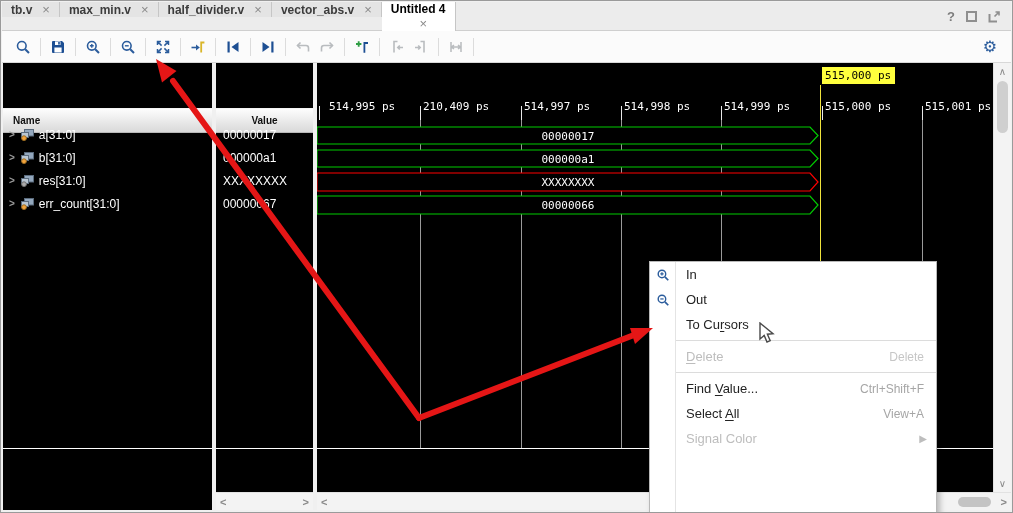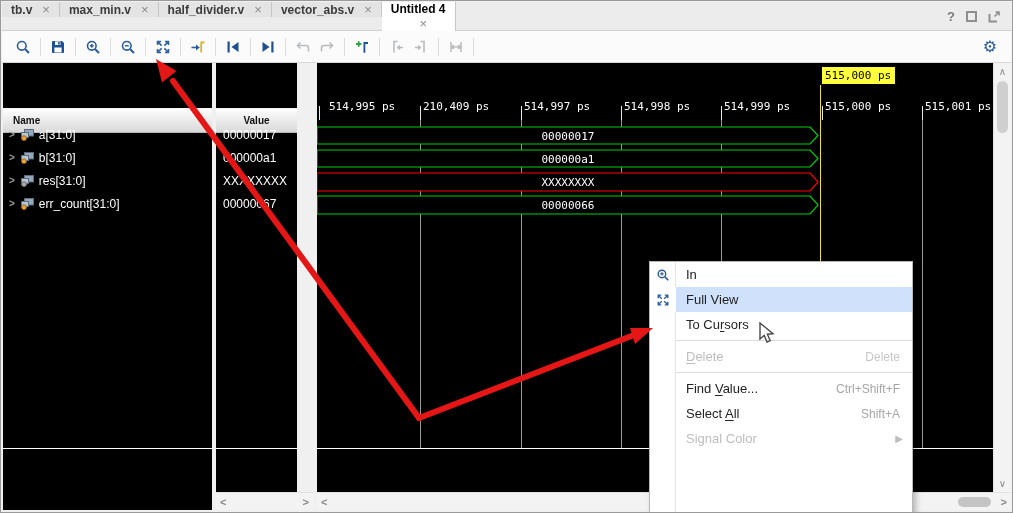--- a/index.html
+++ b/index.html
@@ -20,21 +20,21 @@
   .winctl .help { color:#7d7d7d; font-size:13px; font-weight:bold; }
   
   .toolbar { position:absolute; left:1px; top:30px; right:1px; height:32px; background:#fbfbfb;
     border-bottom:1px solid #d8d8d8; display:flex; align-items:center; padding-left:9px; }
   .tbtn { width:24px; height:24px; display:flex; align-items:center; justify-content:center; border-radius:2px; }
   .tsep { width:1px; height:18px; background:#dcdcdc; margin:0 5px; }
   .gear { margin-left:auto; margin-right:14px; color:#2b5c9c; font-size:16px; line-height:16px; }
   
   .panel { position:absolute; top:62px; height:447px; background:#000; }
   #nameP { left:2px;  width:209px; }
-  #valP  { left:215px; width:81px; }
+  #valP  { left:215px; width:97px; }
   #waveP { left:316px; width:676px; overflow:hidden; }
   .phead { position:absolute; left:0; right:0; top:33px; height:25px;
     background:linear-gradient(#fdfdfd,#d9d9d9); border-top:1px solid #f5f5f5;
     border-bottom:1px solid #b9b9b9; font-size:10px; font-weight:bold; color:#111;
     line-height:24px; padding-left:10px;margin-top:12px; }
   .phead.center { text-align:center; padding-left:0; }
   .rows { position:absolute; left:0; right:0; top:60px; }
   .trow { height:23px; display:flex; align-items:center; color:#fff; font-size:12px; padding-left:6px; gap:5px; }
   .trow .exp { color:#9a9a9a; font-size:10px; font-weight:bold; }
   .vrow { height:23px; display:flex; align-items:center; color:#fff; font-size:12px; padding-left:7px; }
@@ -45,21 +45,21 @@
     color:#000; font-family:"DejaVu Sans Mono", monospace; font-size:11px; line-height:17px; padding-left:3px; }
   
   .vsb { position:absolute; left:992px; top:62px; width:18px; height:429px; background:#f3f3f3; border-left:1px solid #e2e2e2; }
   .vsb .arr { position:absolute; left:0; width:100%; text-align:center; color:#8a8a8a; font-size:10px; }
   .vsb .thumb { position:absolute; left:3px; top:18px; width:11px; height:52px; background:#cfcfcf; border-radius:6px; }
   .hsb { position:absolute; top:491px; height:18px; background:#f3f3f3; border-top:1px solid #e2e2e2;
     display:flex; align-items:center; justify-content:space-between; padding:0 4px;
     color:#8a8a8a; font-size:11px; font-weight:bold; }
   .hsb .thumb { position:absolute; top:4px; height:10px; background:#c4c4c4; border-radius:5px; }
   
-  .menu { position:absolute; left:648px; top:260px; width:264px; height:253px; background:#fff;
+  .menu { position:absolute; left:648px; top:260px; width:288px; height:253px; background:#fff;
     border:1px solid #b9b9b9; box-shadow:3px 3px 6px rgba(0,0,0,.25); z-index:30; overflow:hidden; }
   .menu .gutter { position:absolute; left:25px; top:0; bottom:0; width:1px; background:#e4e4e4; }
   .mi { position:relative; height:25px; display:flex; align-items:center; font-size:13px; color:#232323; }
   .mi .ic { width:25px; display:flex; justify-content:center; flex:0 0 25px; }
   .mi .lab { padding-left:11px; white-space:pre; }
   .mi .key { text-decoration:underline; text-underline-offset:2px; }
   .mi .sc { margin-left:auto; padding-right:12px; color:#a6a6a6; font-size:12px; }
   .mi .sub { margin-left:auto; padding-right:9px; color:#bdbdbd; font-size:10px; }
   .mi.disabled { color:#bdbdbd; }
   .mi.disabled .sc { color:#c6c6c6; }
@@ -329,48 +329,50 @@
     <div class="mi">
       <span class="ic">
           <svg width="14" height="14" viewBox="0 0 16 16">
             <circle cx="6.8" cy="6.8" r="4.3" fill="none" stroke="#2b5c9c" stroke-width="1.6"></circle>
             <path d="M4.9 6.8 h3.8 M6.8 4.9 v3.8" stroke="#2b5c9c" stroke-width="1.4"></path>
             <path d="M10.2 10.2 L14 14" stroke="#2b5c9c" stroke-width="2"></path>
           </svg>
         </span>
       <span class="lab"><span>In</span><span class="key"></span><span></span></span>
     </div>
-    <div class="mi hl">
+    <div class="mi">
       <span class="ic">
-          <svg width="14" height="14" viewBox="0 0 16 16" fill="none" stroke="#2b5c9c" stroke-width="1.5">
-            <path d="M2.5 6 V2.5 H6 M2.5 2.5 L6.6 6.6 M10 2.5 h3.5 V6 M13.5 2.5 L9.4 6.6 M2.5 10 v3.5 H6 M2.5 13.5 L6.6 9.4 M13.5 10 v3.5 h-3.5 M13.5 13.5 L9.4 9.4"></path>
+          <svg width="14" height="14" viewBox="0 0 16 16">
+            <circle cx="6.8" cy="6.8" r="4.3" fill="none" stroke="#2b5c9c" stroke-width="1.6"></circle>
+            <path d="M4.9 6.8 h3.8" stroke="#2b5c9c" stroke-width="1.4"></path>
+            <path d="M10.2 10.2 L14 14" stroke="#2b5c9c" stroke-width="2"></path>
           </svg>
         </span>
-      <span class="lab"><span>Full View</span><span class="key"></span><span></span></span>
+      <span class="lab"><span>Out</span><span class="key"></span><span></span></span>
     </div>
     <div class="mi">
       <span class="ic"></span>
       <span class="lab"><span>To Cu</span><span class="key">r</span><span>sors</span></span>
     </div>
     <div class="msep"></div>
     <div class="mi disabled">
       <span class="ic"></span>
       <span class="lab"><span></span><span class="key">D</span><span>elete</span></span>
       <span class="sc">Delete</span>
     </div>
     <div class="msep"></div>
     <div class="mi">
       <span class="ic"></span>
       <span class="lab"><span>Find </span><span class="key">V</span><span>alue...</span></span>
       <span class="sc">Ctrl+Shift+F</span>
     </div>
     <div class="mi">
       <span class="ic"></span>
       <span class="lab"><span>Select </span><span class="key">A</span><span>ll</span></span>
-      <span class="sc">Shift+A</span>
+      <span class="sc">View+A</span>
     </div>
     <div class="mi disabled">
       <span class="ic"></span>
       <span class="lab"><span>Signal Color</span></span>
       <span class="sub">▶</span>
     </div>
   </div>
 
   <svg class="overlay" width="1013" height="513" viewBox="0 0 1013 513" style="z-index:40">
     <g stroke="#e51616" stroke-width="6" stroke-linecap="round">

